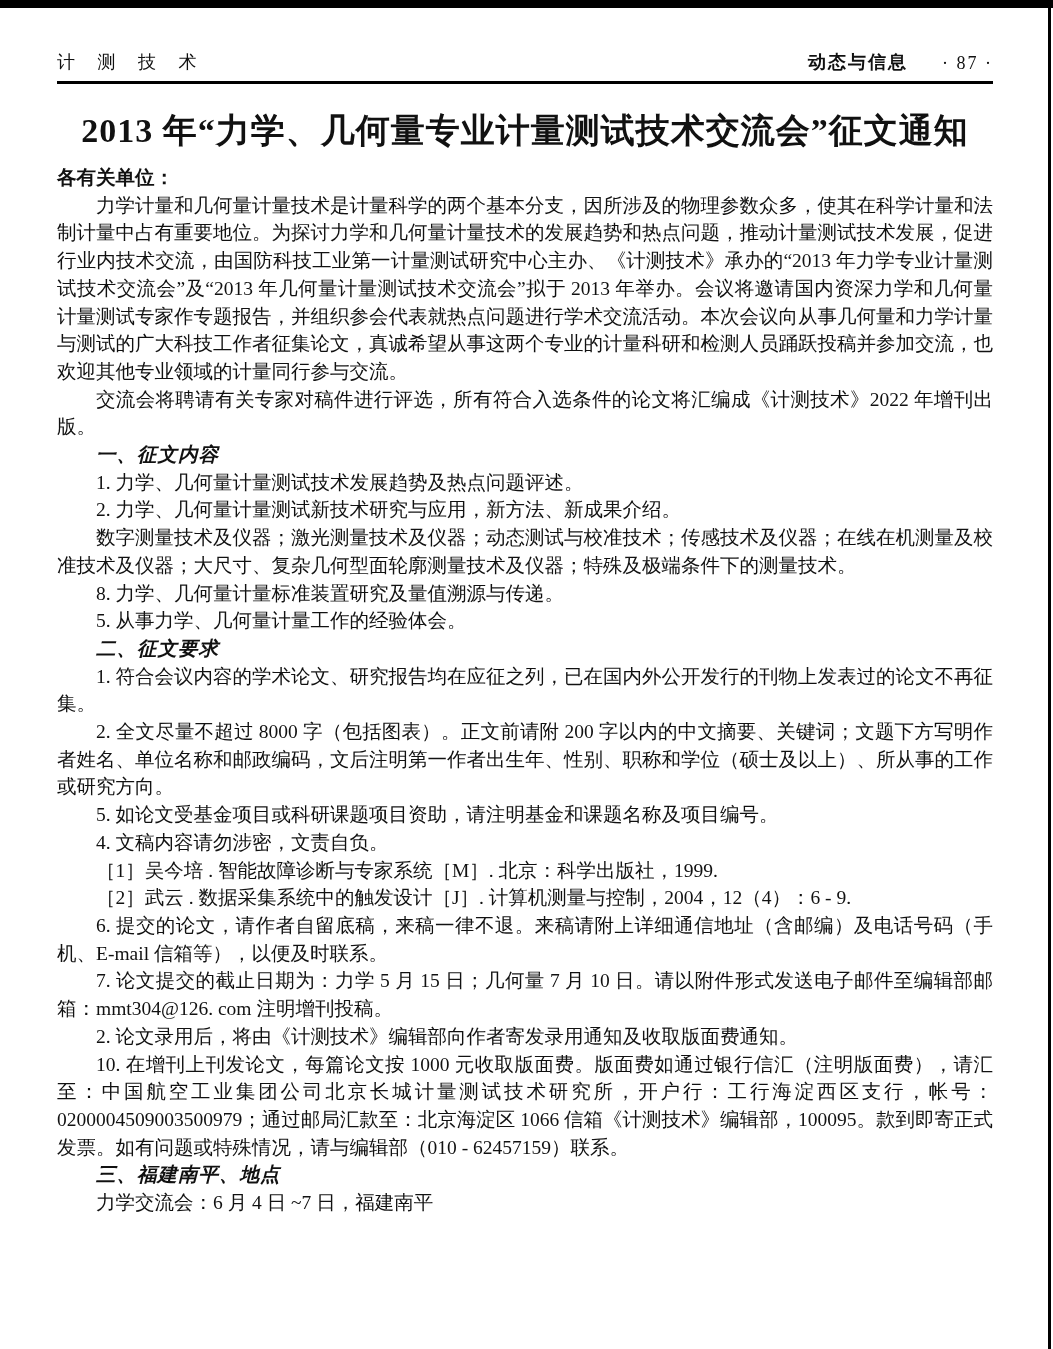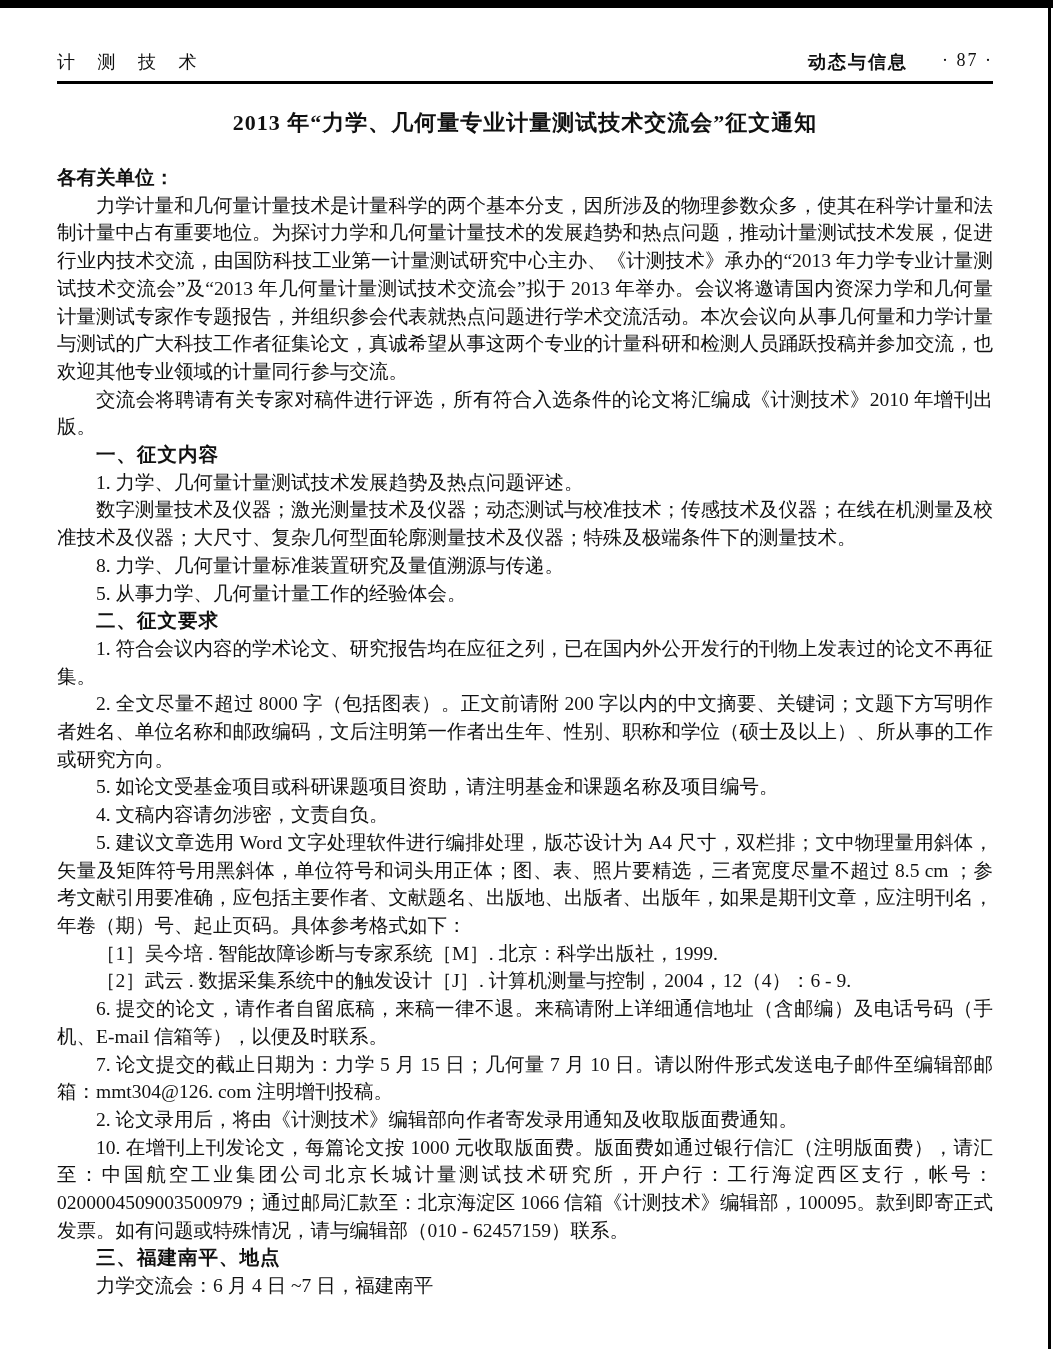--- a/index.html
+++ b/index.html
@@ -23,53 +23,54 @@
     position: absolute; top: 0; right: 2px;
     width: 3px; height: 100%; background: #000;
   }
   
   .page-header {
     position: absolute; top: 50px; left: 57px; width: 936px;
     display: flex; justify-content: space-between; align-items: baseline;
     font-size: 18px;
   }
   .journal-name { letter-spacing: 9px; }
-  .header-right { display: flex; align-items: flex-start; gap: 34px; }
+  .header-right { display: flex; align-items: flex-end; gap: 34px; }
   .section-name {
     font-family: "Liberation Sans", "DejaVu Sans", sans-serif;
     font-weight: bold; letter-spacing: 2px;
   }
   .page-number { letter-spacing: 2px; }
   .header-rule {
     position: absolute; top: 81px; left: 57px;
     width: 936px; height: 3px; background: #000;
   }
   
   .doc-title {
     position: absolute; top: 108px; left: 57px; width: 936px;
     text-align: center;
-    font-size: 22px; font-weight: bold; letter-spacing: 1px;
+    font-size: 34px; font-weight: bold; letter-spacing: 1px;
     font-family: "Liberation Serif", "DejaVu Serif", serif;
   }
   
   .doc-body {
     position: absolute; top: 164px; left: 57px; width: 936px;
     font-size: 19.5px; line-height: 27.7px;
     text-align: justify; text-justify: inter-ideograph;
   }
   .para { text-indent: 2em; }
   .para.salutation {
     text-indent: 0;
     font-weight: bold;
     font-family: Liberation Sans, sans-serif;
   }
   .para.heading {
     font-weight: bold;
     font-family: "Liberation Sans", "DejaVu Sans", sans-serif;
     letter-spacing: 1px;
+    font-style: italic;
   }
 </style>
 </head>
 <body>
 
 <div class="page">
   <div class="scan-bar-top"></div>
   <div class="scan-line-right"></div>
 
   <header class="page-header">
@@ -79,32 +80,32 @@
       <span class="page-number">· 87 ·</span>
     </span>
   </header>
   <div class="header-rule"></div>
 
   <h1 class="doc-title">2013 年“力学、几何量专业计量测试技术交流会”征文通知</h1>
 
   <main class="doc-body">
       <p class="para salutation">各有关单位：</p>
       <p class="para body">力学计量和几何量计量技术是计量科学的两个基本分支，因所涉及的物理参数众多，使其在科学计量和法制计量中占有重要地位。为探讨力学和几何量计量技术的发展趋势和热点问题，推动计量测试技术发展，促进行业内技术交流，由国防科技工业第一计量测试研究中心主办、《计测技术》承办的“2013 年力学专业计量测试技术交流会”及“2013 年几何量计量测试技术交流会”拟于 2013 年举办。会议将邀请国内资深力学和几何量计量测试专家作专题报告，并组织参会代表就热点问题进行学术交流活动。本次会议向从事几何量和力学计量与测试的广大科技工作者征集论文，真诚希望从事这两个专业的计量科研和检测人员踊跃投稿并参加交流，也欢迎其他专业领域的计量同行参与交流。</p>
-      <p class="para body">交流会将聘请有关专家对稿件进行评选，所有符合入选条件的论文将汇编成《计测技术》2010 年增刊出版。</p>
+      <p class="para body">交流会将聘请有关专家对稿件进行评选，所有符合入选条件的论文将汇编成《计测技术》2022 年增刊出版。</p>
       <p class="para heading">一、征文内容</p>
       <p class="para body">1. 力学、几何量计量测试技术发展趋势及热点问题评述。</p>
+      <p class="para body">2. 力学、几何量计量测试新技术研究与应用，新方法、新成果介绍。</p>
       <p class="para body">数字测量技术及仪器；激光测量技术及仪器；动态测试与校准技术；传感技术及仪器；在线在机测量及校准技术及仪器；大尺寸、复杂几何型面轮廓测量技术及仪器；特殊及极端条件下的测量技术。</p>
       <p class="para body">8. 力学、几何量计量标准装置研究及量值溯源与传递。</p>
       <p class="para body">5. 从事力学、几何量计量工作的经验体会。</p>
       <p class="para heading">二、征文要求</p>
       <p class="para body">1. 符合会议内容的学术论文、研究报告均在应征之列，已在国内外公开发行的刊物上发表过的论文不再征集。</p>
       <p class="para body">2. 全文尽量不超过 8000 字（包括图表）。正文前请附 200 字以内的中文摘要、关键词；文题下方写明作者姓名、单位名称和邮政编码，文后注明第一作者出生年、性别、职称和学位（硕士及以上）、所从事的工作或研究方向。</p>
       <p class="para body">5. 如论文受基金项目或科研课题项目资助，请注明基金和课题名称及项目编号。</p>
       <p class="para body">4. 文稿内容请勿涉密，文责自负。</p>
-      <p class="para body">5. 建议文章选用 Word 文字处理软件进行编排处理，版芯设计为 A4 尺寸，双栏排；文中物理量用斜体，矢量及矩阵符号用黑斜体，单位符号和词头用正体；图、表、照片要精选，三者宽度尽量不超过 8.5 cm ；参考文献引用要准确，应包括主要作者、文献题名、出版地、出版者、出版年，如果是期刊文章，应注明刊名，年卷（期）号、起止页码。具体参考格式如下：</p>
       <p class="para body">［1］吴今培 . 智能故障诊断与专家系统［M］. 北京：科学出版社，1999.</p>
       <p class="para body">［2］武云 . 数据采集系统中的触发设计［J］. 计算机测量与控制，2004，12（4）：6 - 9.</p>
       <p class="para body">6. 提交的论文，请作者自留底稿，来稿一律不退。来稿请附上详细通信地址（含邮编）及电话号码（手机、E-mail 信箱等），以便及时联系。</p>
       <p class="para body">7. 论文提交的截止日期为：力学 5 月 15 日；几何量 7 月 10 日。请以附件形式发送电子邮件至编辑部邮箱：mmt304@126. com 注明增刊投稿。</p>
       <p class="para body">2. 论文录用后，将由《计测技术》编辑部向作者寄发录用通知及收取版面费通知。</p>
       <p class="para body">10. 在增刊上刊发论文，每篇论文按 1000 元收取版面费。版面费如通过银行信汇（注明版面费），请汇至：中国航空工业集团公司北京长城计量测试技术研究所，开户行：工行海淀西区支行，帐号：0200004509003500979；通过邮局汇款至：北京海淀区 1066 信箱《计测技术》编辑部，100095。款到即寄正式发票。如有问题或特殊情况，请与编辑部（010 - 62457159）联系。</p>
       <p class="para heading">三、福建南平、地点</p>
       <p class="para body">力学交流会：6 月 4 日 ~7 日，福建南平</p>
     </main>
 </div>

